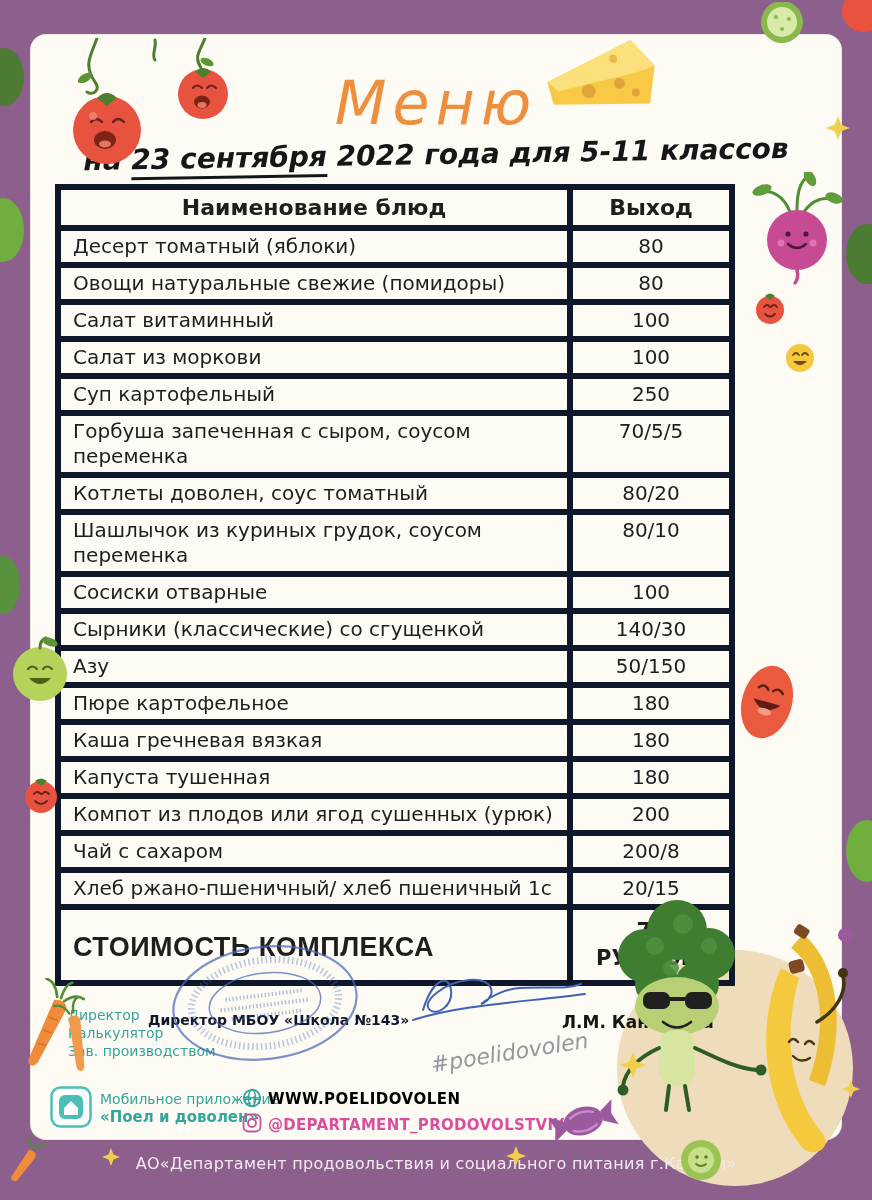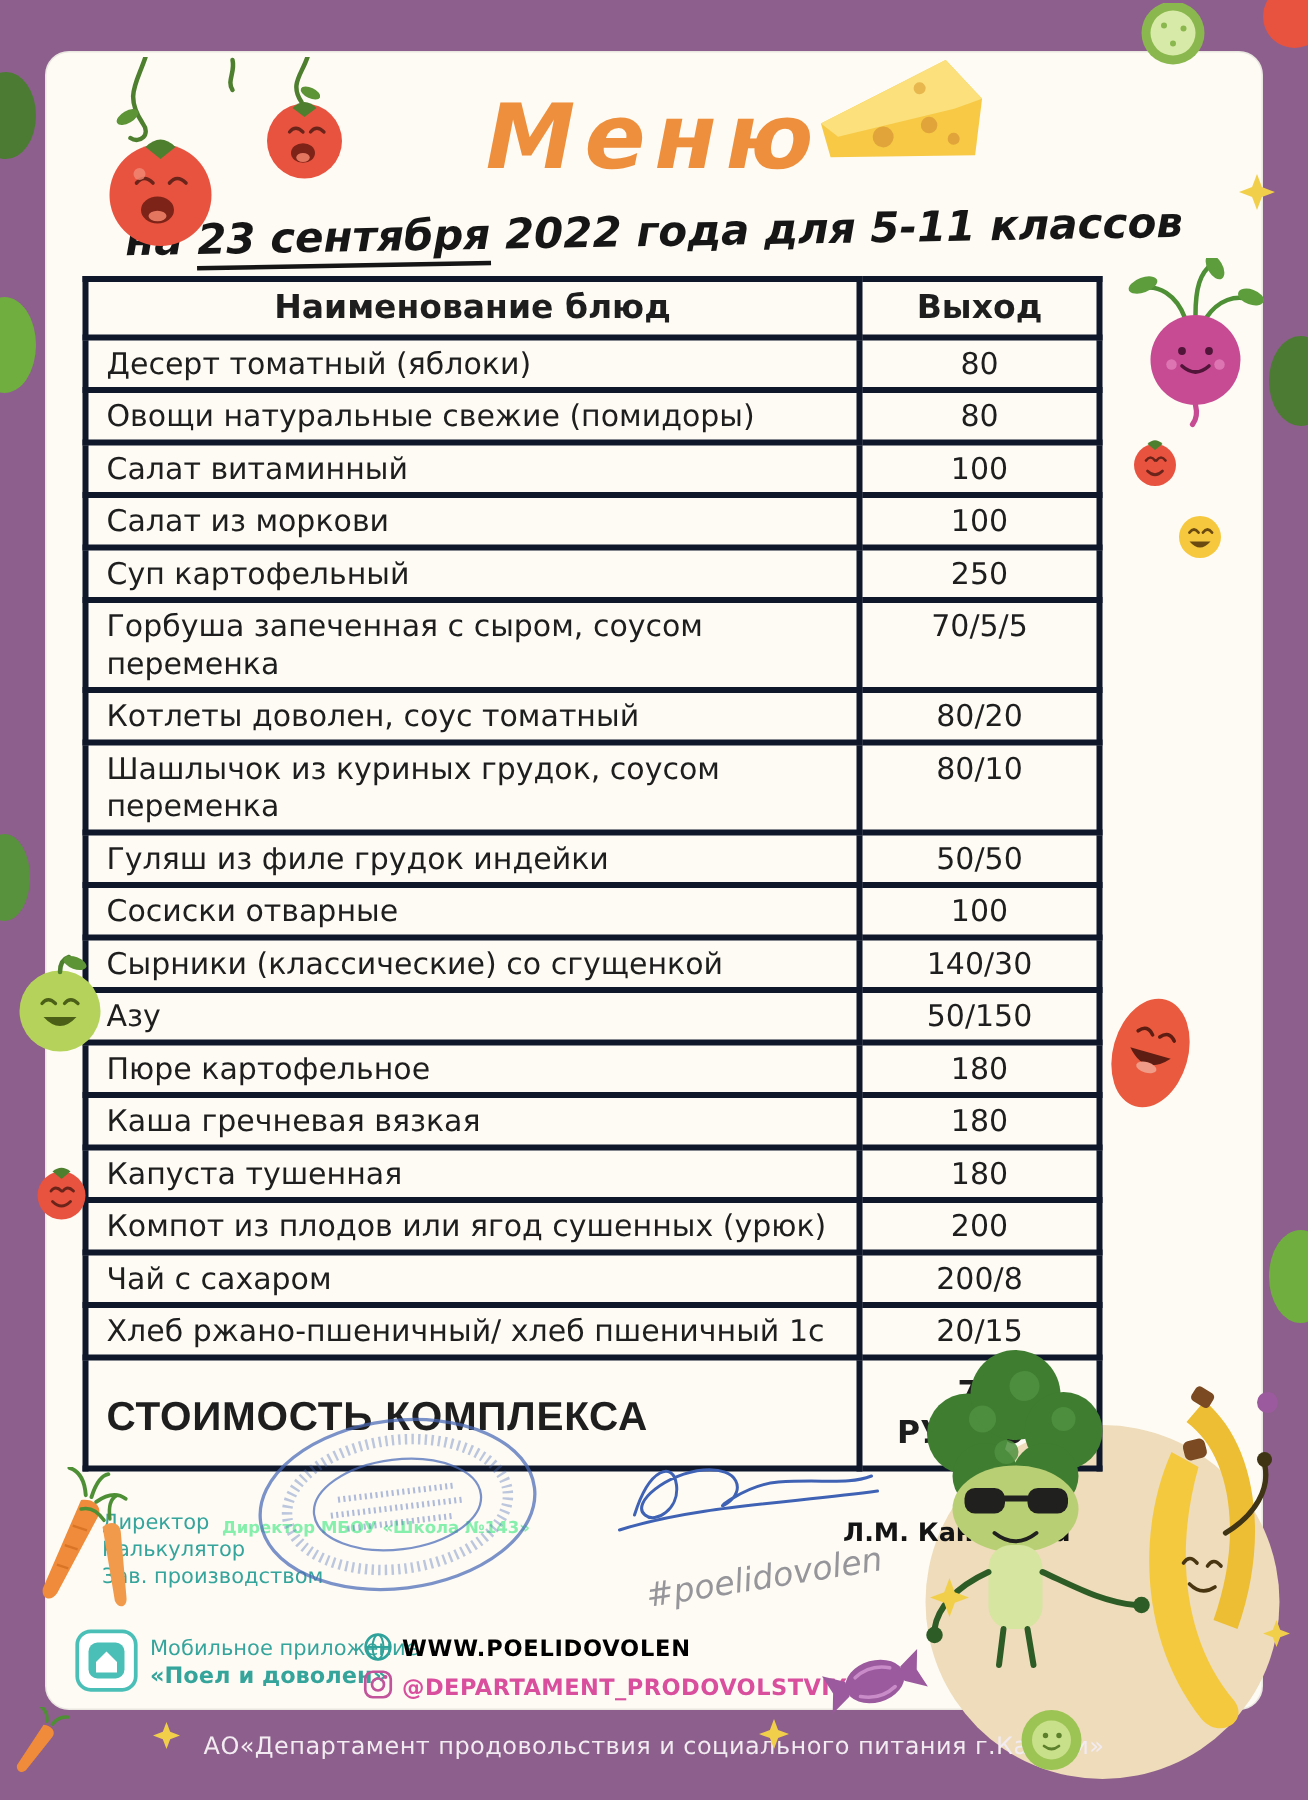--- a/index.html
+++ b/index.html
@@ -3,40 +3,40 @@
 <meta charset="utf-8">
 <style>
   html,body{margin:0;padding:0;background:#6e4a6e;}
   .canvas{position:relative;width:872px;height:1200px;background:#8d5f8c;overflow:hidden;
           font-family:"DejaVu Sans",sans-serif;}
   .paper{position:absolute;left:30px;top:34px;width:812px;height:1106px;background:#fdfbf4;
          border-radius:16px;z-index:0;box-shadow:0 0 0 1px rgba(0,0,0,.08) inset;}
   .deco{position:absolute;pointer-events:none;}
   .z1{z-index:1}.z2{z-index:2}.z3{z-index:3}.z4{z-index:4}
 
-  .title{position:absolute;left:0;right:0;top:52px;margin:5px;text-align:center;z-index:2;
-         font-size:60px;font-weight:bold;font-style:italic;letter-spacing:6px;color:#ee8f3d;}
+  .title{position:absolute;left:0;right:0;top:52px;margin:16px;text-align:center;z-index:2;
+         font-size:60px;font-weight:normal;font-style:italic;letter-spacing:6px;color:#ee8f3d;}
   .subtitle{position:absolute;left:0;right:0;top:138px;text-align:center;z-index:2;
             font-size:28px;font-style:italic;font-weight:600;color:#161616;transform:rotate(-1deg);}
   .subtitle .date{border-bottom:3px solid #161616;padding-bottom:1px;}
 
   table.menu{position:absolute;left:55px;top:184px;width:680px;border-collapse:collapse;
              z-index:2;color:#1e1e1e;background:transparent;}
-  .menu th,.menu td{border:4px solid #0f172a;}
+  .menu th,.menu td{border:6px solid #0f172a;}
   .menu th{font-size:22px;font-weight:bold;padding:5px 8px;text-align:center;}
   .menu th.out-h{width:140px;}
   .menu td.name{font-size:20px;padding:3px 12px;line-height:25px;white-space:pre-line;vertical-align:top;}
   .menu td.out{font-size:20px;text-align:center;vertical-align:top;padding:3px 14px;line-height:25px;}
   .menu tr.total td.label{font-size:27px;font-weight:bold;letter-spacing:.5px;
         padding:18px 12px 14px;font-family:"Liberation Sans",sans-serif;vertical-align:middle;}
   .menu tr.total td.value{font-size:21px;font-weight:600;text-align:center;padding:8px 8px;line-height:27px;vertical-align:middle;}
 
   .roles{position:absolute;left:68px;top:1006px;z-index:2;color:#35a59c;font-size:14px;line-height:18px;}
   .roles span{display:block;}
-  .director-title{position:absolute;left:148px;top:1012px;z-index:2;font-size:11px;font-weight:bold;color:#86efac;}
+  .director-title{position:absolute;left:148px;top:1012px;z-index:2;font-size:14px;font-weight:bold;color:#0f172a;}
   .director-name{position:absolute;left:562px;top:1012px;z-index:2;font-size:17px;font-weight:bold;color:#141414;}
   .hashtag{position:absolute;left:430px;top:1040px;z-index:3;font-size:22px;font-style:italic;
            color:#96969a;transform:rotate(-9deg);}
 
   .app-text{position:absolute;left:100px;top:1090px;z-index:2;color:#35a59c;font-size:14px;line-height:18px;}
   .app-text .l2{font-size:15px;font-weight:bold;}
   .website{position:absolute;left:268px;top:1090px;z-index:2;color:#000000;font-size:15px;font-weight:bold;letter-spacing:.5px;}
   .instagram{position:absolute;left:268px;top:1116px;z-index:2;color:#d94f9e;font-size:15px;font-weight:bold;letter-spacing:.3px;}
 
   .footer-company{position:absolute;left:0;right:0;top:1154px;z-index:2;text-align:center;
@@ -92,24 +92,20 @@
           <td class="out">70/5/5</td>
         </tr>
       <tr>
           <td class="name">Котлеты доволен, соус томатный</td>
           <td class="out">80/20</td>
         </tr>
       <tr>
           <td class="name">Шашлычок из куриных грудок, соусом
 переменка</td>
           <td class="out">80/10</td>
-        </tr>
-      <tr>
-          <td class="name">Гуляш из филе грудок индейки</td>
-          <td class="out">50/50</td>
         </tr>
       <tr>
           <td class="name">Сосиски отварные</td>
           <td class="out">100</td>
         </tr>
       <tr>
           <td class="name">Сырники (классические) со сгущенкой</td>
           <td class="out">140/30</td>
         </tr>
       <tr>

